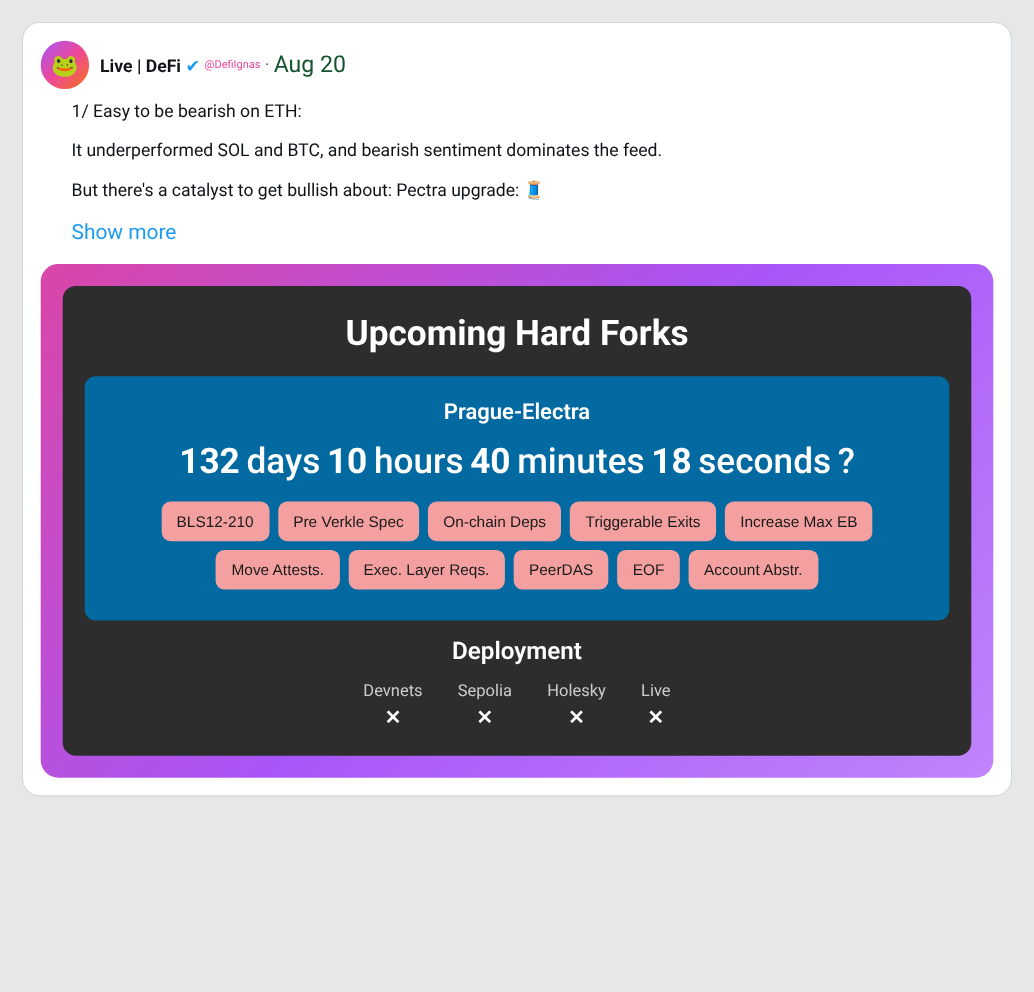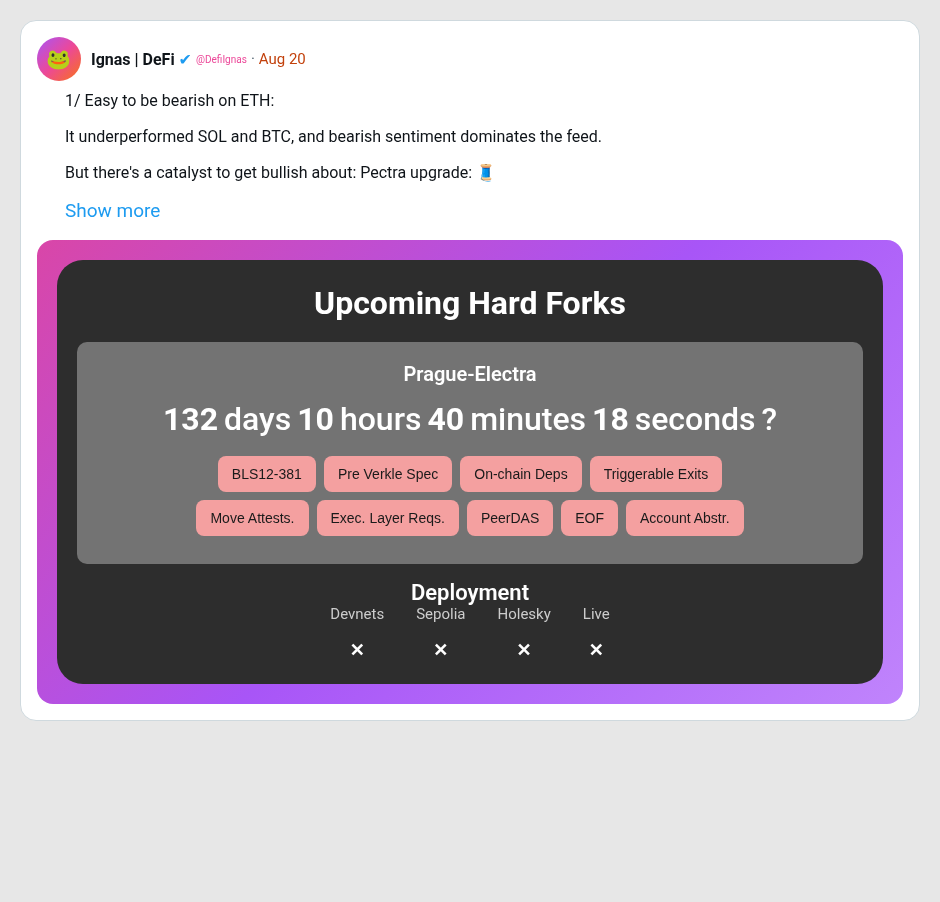--- a/index.html
+++ b/index.html
@@ -53,22 +53,22 @@
     }
     .author-handle {
       color: #ec4899;
       font-size: 10px;
     }
     .dot-separator {
       color: #536471;
       font-size: 15px;
     }
     .tweet-date {
-      color: #c2410c;
-      font-size: 15px;
+      color: #14532d;
+      font-size: 21px;
     }
     .tweet-body {
       font-size: 16px;
       color: #0f1419;
       line-height: 1.5;
       margin-bottom: 8px;
       margin-left: 28px;
     }
     .tweet-body p {
       margin-bottom: 12px;
@@ -85,33 +85,33 @@
     }
     .image-container {
       margin-top: 14px;
       border-radius: 16px;
       overflow: hidden;
       background: linear-gradient(135deg, #d946a8, #a855f7, #c084fc);
       padding: 20px;
     }
     .hard-fork-card {
       background: #2d2d2d;
-      border-radius: 26px;
+      border-radius: 12px;
       padding: 24px 20px;
       color: white;
     }
     .hf-title {
       text-align: center;
       font-size: 32px;
       font-weight: 700;
       color: #ffffff;
       margin-bottom: 20px;
     }
     .hf-inner {
-      background: #737373;
+      background: #0369a1;
       border-radius: 10px;
       padding: 20px;
       margin-bottom: 16px;
     }
     .hf-fork-name {
       text-align: center;
       font-size: 20px;
       font-weight: 600;
       color: #ffffff;
       margin-bottom: 14px;
@@ -149,31 +149,32 @@
       cursor: pointer;
       white-space: nowrap;
     }
     .deployment-section {
       text-align: center;
     }
     .deployment-title {
       font-size: 22px;
       font-weight: 600;
       color: #ffffff;
+      margin-bottom: 14px;
     }
     .deployment-grid {
       display: flex;
       justify-content: center;
       gap: 32px;
     }
     .deployment-col {
       display: flex;
       flex-direction: column;
       align-items: center;
-      gap: 16px;
+      gap: 4px;
     }
     .deployment-label {
       font-size: 15px;
       color: #cccccc;
     }
     .deployment-status {
       font-size: 18px;
       font-weight: 700;
       color: #ffffff;
     }
@@ -181,21 +182,21 @@
 </head>
 <body>
 
 <div class="card">
 
   <div class="tweet-header">
     <div class="avatar">
       <span>🐸</span>
     </div>
     <div class="author-info">
-      <span class="author-name">Ignas | DeFi</span>
+      <span class="author-name">Live | DeFi</span>
       <span class="verified-icon">✔</span>
       <span class="author-handle">@DefiIgnas</span>
       <span class="dot-separator">·</span>
       <span class="tweet-date">Aug 20</span>
     </div>
   </div>
 
   <div class="tweet-body">
     <p>1/ Easy to be bearish on ETH:</p>
     <p>It underperformed SOL and BTC, and bearish sentiment dominates the feed.</p>
@@ -218,24 +219,25 @@
           <span class="countdown-value">10</span>
           <span>hours</span>
           <span class="countdown-value">40</span>
           <span>minutes</span>
           <span class="countdown-value">18</span>
           <span>seconds</span>
           <span>?</span>
         </div>
 
         <div class="hf-buttons-row">
-        <button class="hf-btn">BLS12-381</button>
+        <button class="hf-btn">BLS12-210</button>
             <button class="hf-btn">Pre Verkle Spec</button>
             <button class="hf-btn">On-chain Deps</button>
             <button class="hf-btn">Triggerable Exits</button>
+            <button class="hf-btn">Increase Max EB</button>
           </div>
         <div class="hf-buttons-row">
         <button class="hf-btn">Move Attests.</button>
             <button class="hf-btn">Exec. Layer Reqs.</button>
             <button class="hf-btn">PeerDAS</button>
             <button class="hf-btn">EOF</button>
             <button class="hf-btn">Account Abstr.</button>
           </div>
       </div>
 

